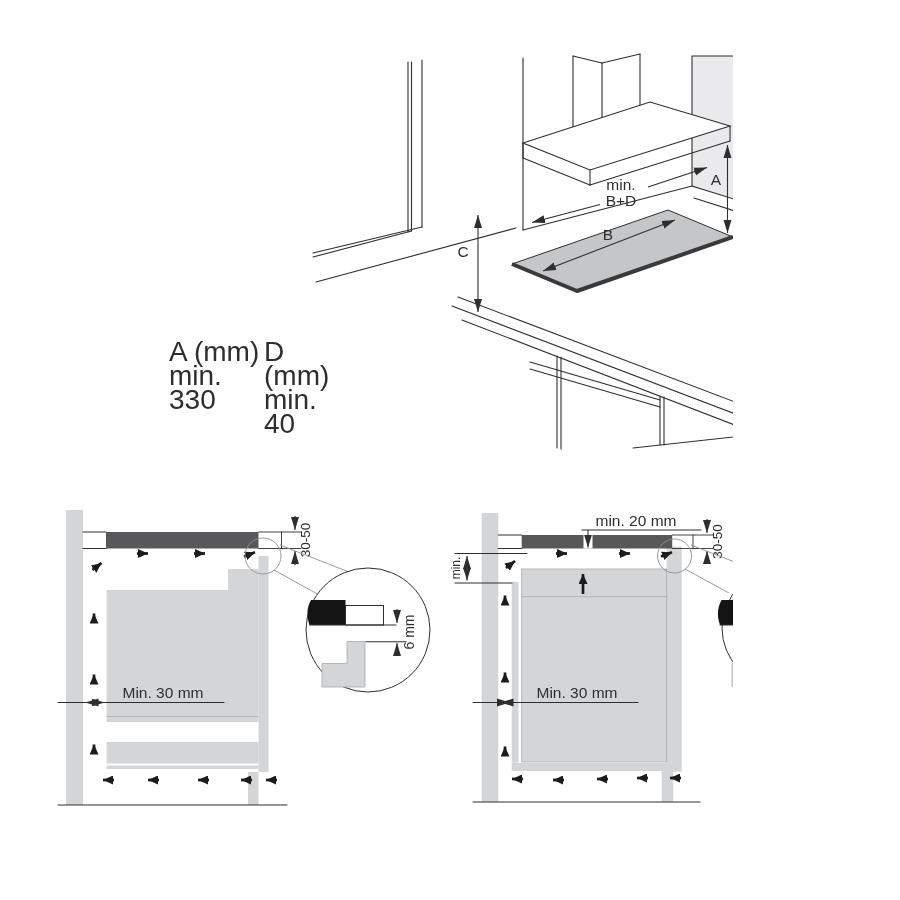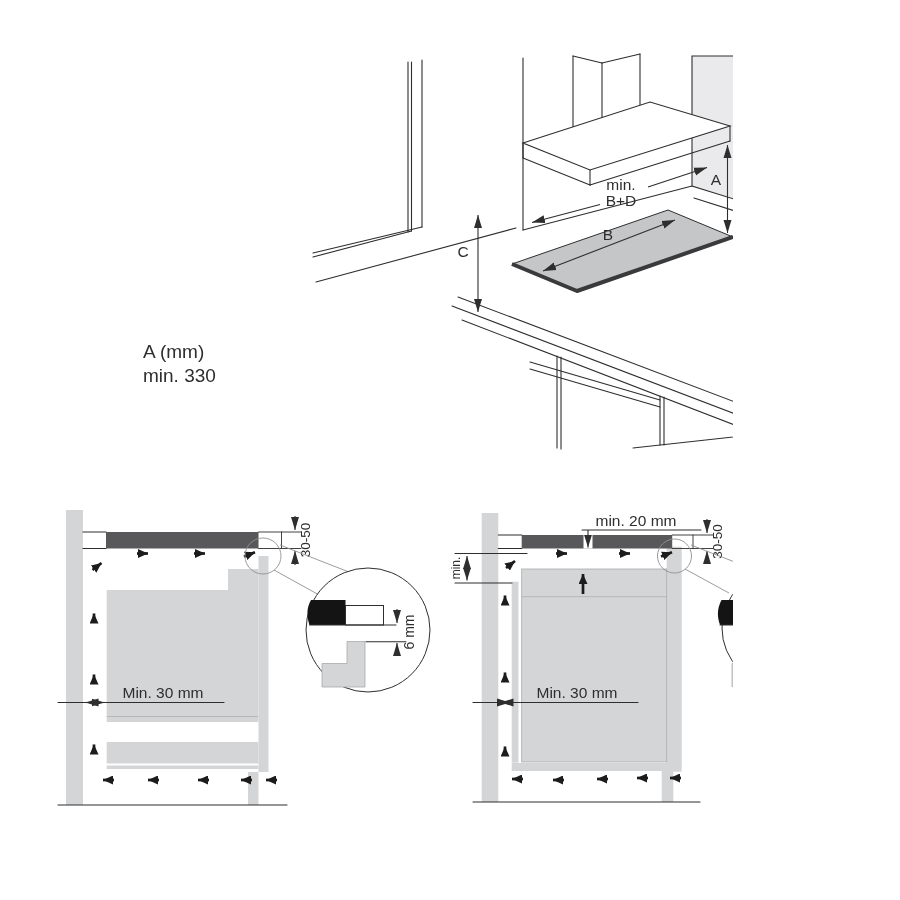--- a/index.html
+++ b/index.html
@@ -17,21 +17,21 @@
   .air{stroke:#1c1c1c;stroke-width:2.7;fill:none;}
   .leader{stroke:var(--leader_gray);stroke-width:0.9;fill:none;}
   .fillL{fill:var(--fill_light);stroke:none;}
   .fillLo{fill:var(--fill_light);stroke:#a9aaac;stroke-width:0.8;}
   .panel{fill:var(--panel_light);stroke:var(--line);stroke-width:1.1;}
   .hob{fill:var(--hob_dark);stroke:none;}
   .t15{font-size:15.5px;}
   .t14{font-size:14px;}
   .t13{font-size:13.5px;}
   .t12{font-size:12px;}
-  .spec-table{position:absolute;left:143px;top:340px;display:flex;font-size:19px;line-height:24px;}
+  .spec-table{position:absolute;left:169px;top:340px;display:flex;font-size:28px;line-height:24px;}
   .spec-col{width:95px;}
   .spec-col:last-child{width:85px;}
 </style>
 </head>
 <body>
 
 <div class="stage">
 
 <svg width="900" height="900" viewBox="0 0 900 900">
   <defs>
@@ -281,15 +281,19 @@
       </g>
     </g>
   </g>
 </svg>
 
   <div class="spec-table">
     <div class="spec-col">
       <div>A (mm)</div>
       <div>min. 330</div>
     </div>
+    <div class="spec-col">
+      <div>D (mm)</div>
+      <div>min. 40</div>
+    </div>
   </div>
 
 </div>
 
 </body></html>

